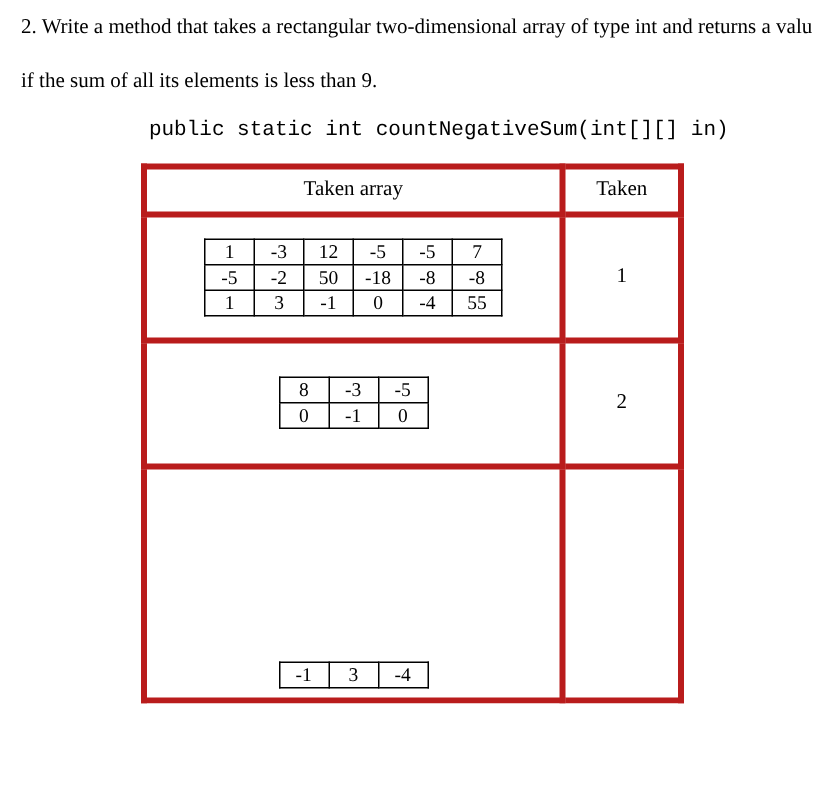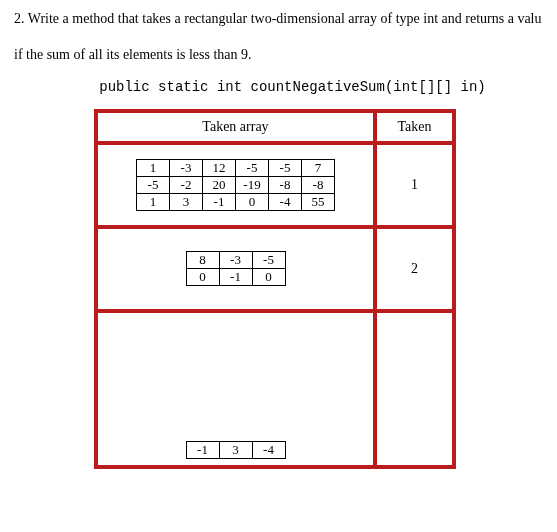--- a/index.html
+++ b/index.html
@@ -81,22 +81,22 @@
           <td>1</td>
           <td>-3</td>
           <td>12</td>
           <td>-5</td>
           <td>-5</td>
           <td>7</td>
         </tr>
         <tr>
           <td>-5</td>
           <td>-2</td>
-          <td>20</td>
-          <td>-19</td>
+          <td>50</td>
+          <td>-18</td>
           <td>-8</td>
           <td>-8</td>
         </tr>
         <tr>
           <td>1</td>
           <td>3</td>
           <td>-1</td>
           <td>0</td>
           <td>-4</td>
           <td>55</td>

